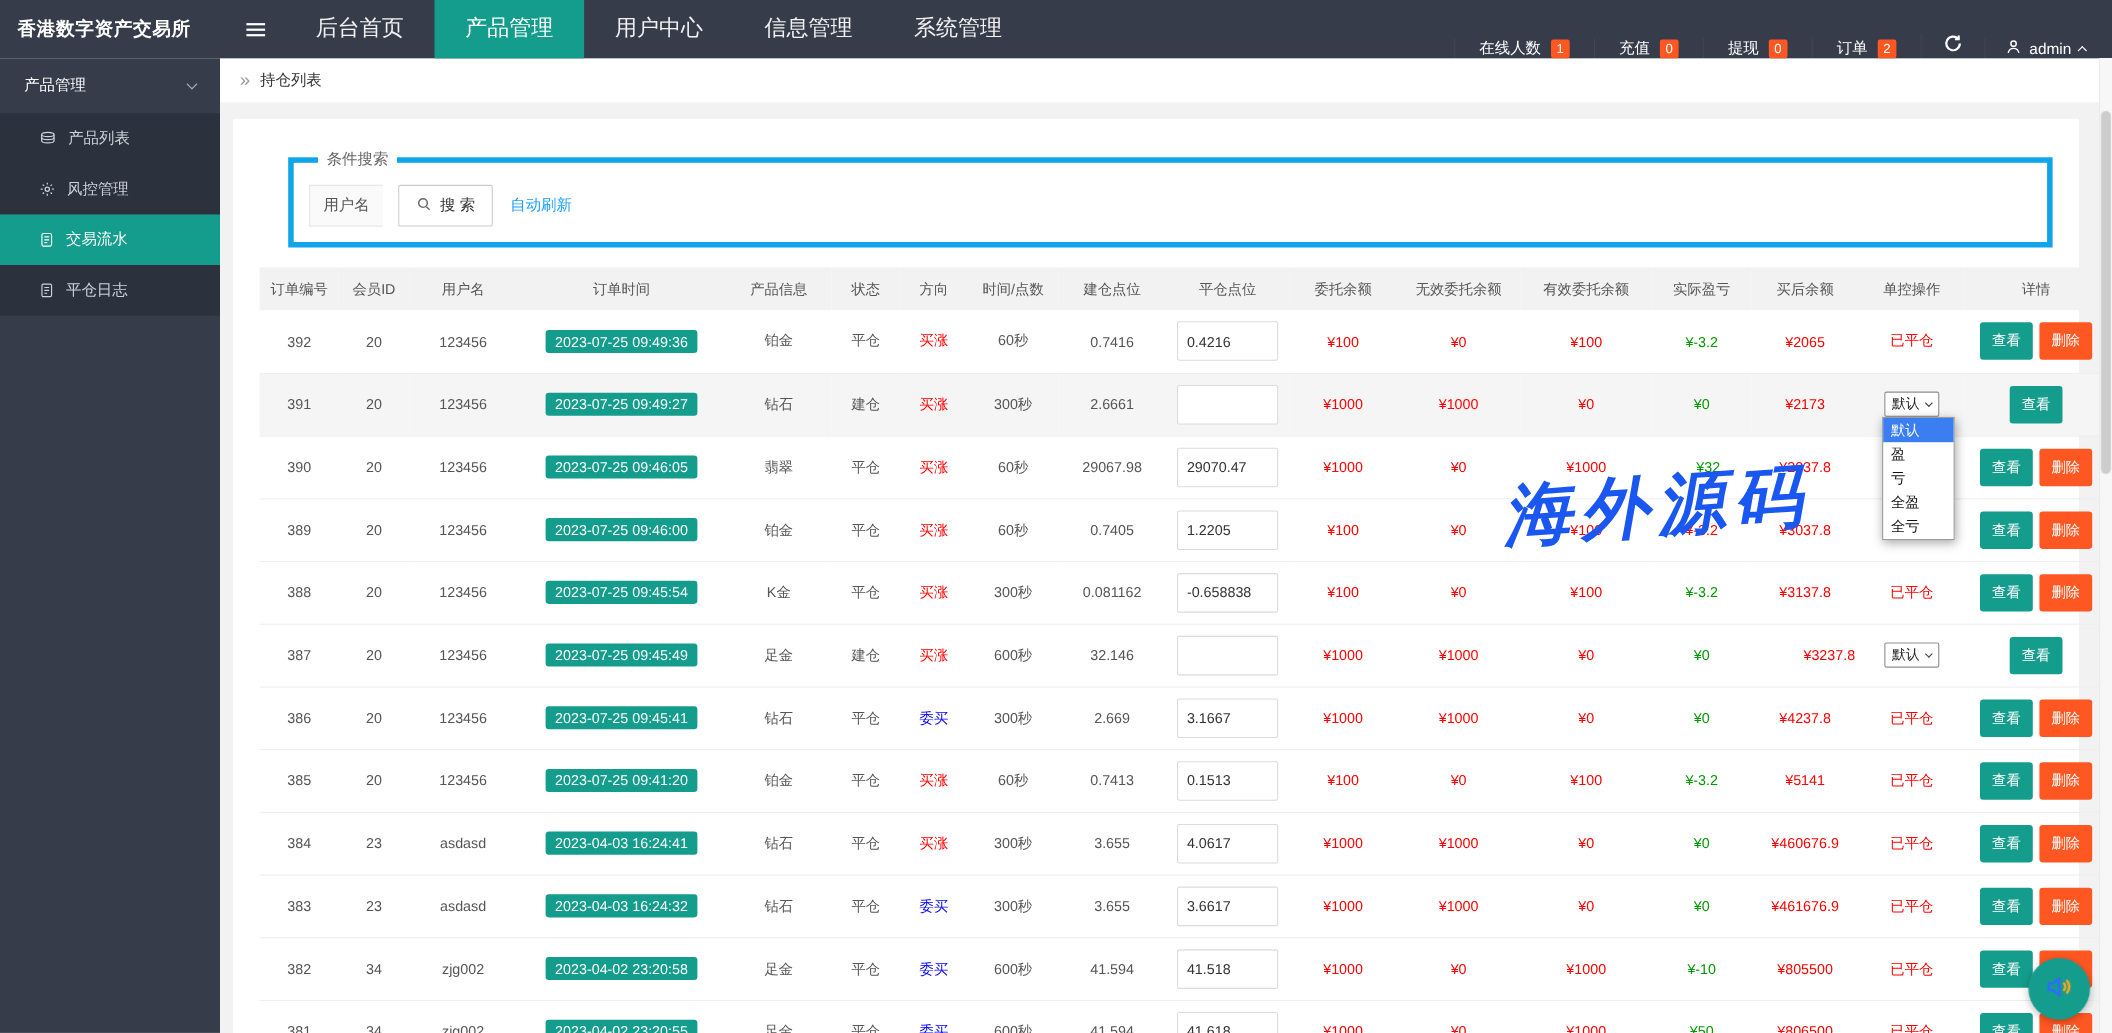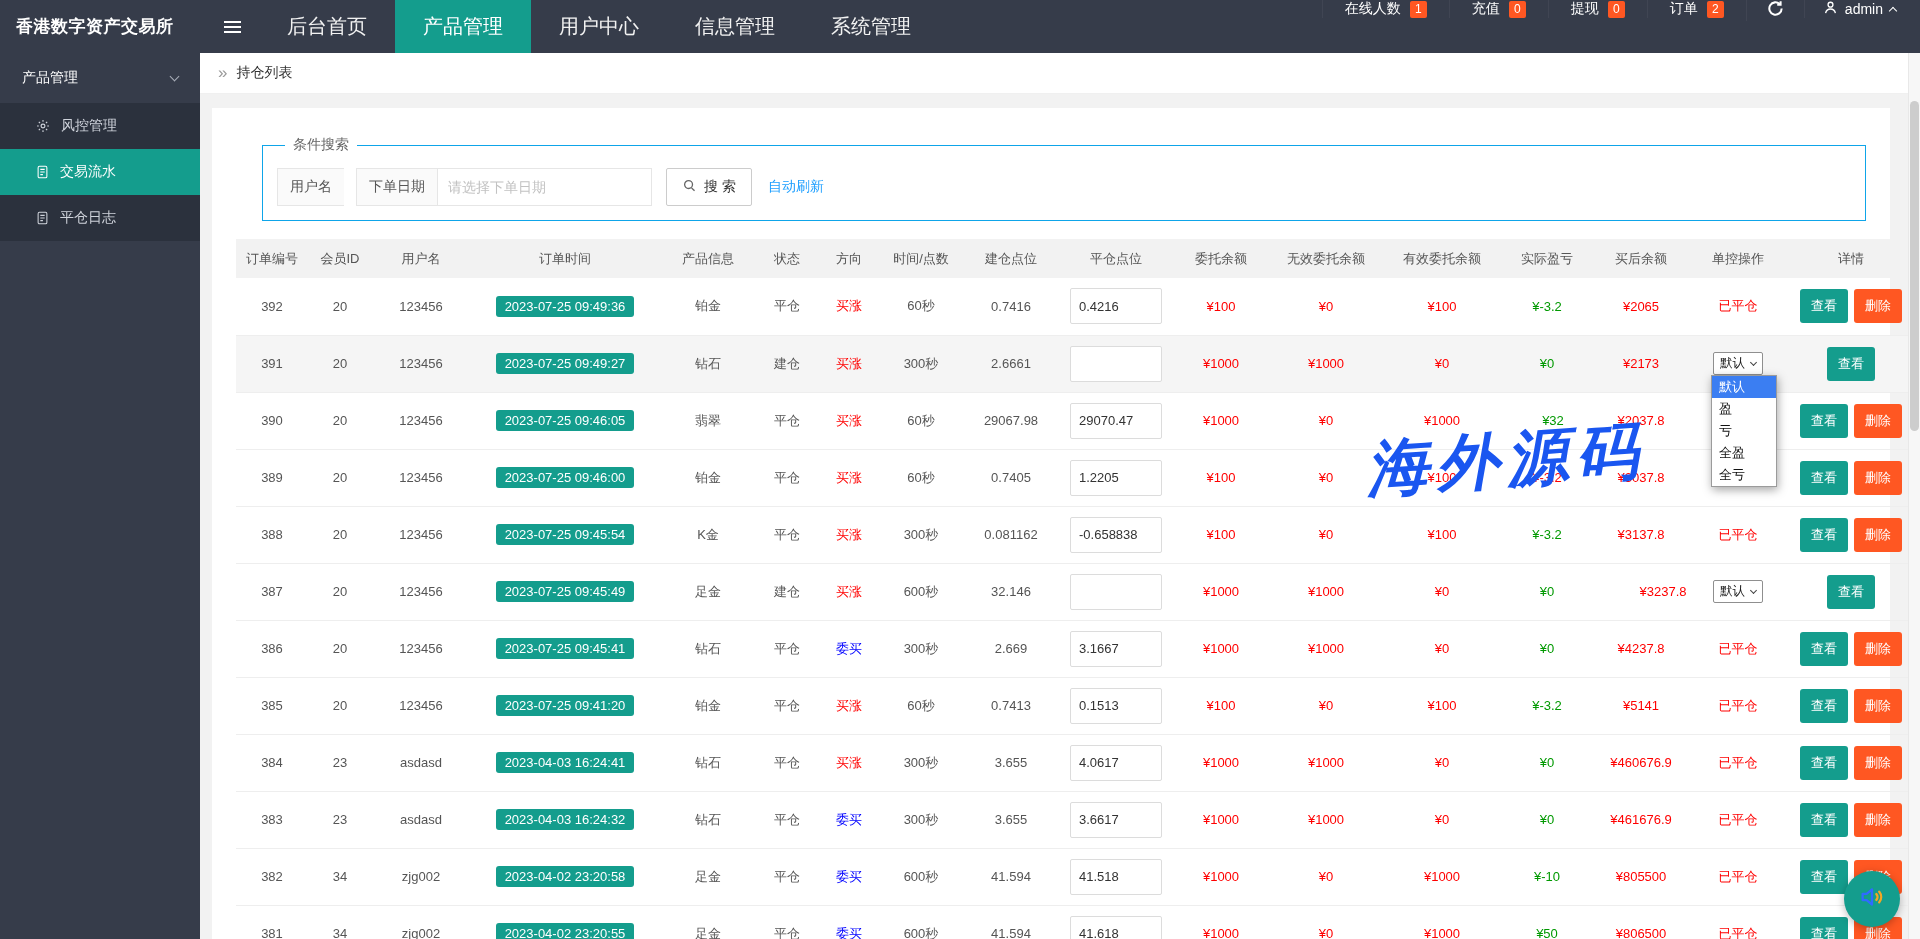--- a/index.html
+++ b/index.html
@@ -10,21 +10,21 @@
 
   
   .navbar{position:fixed;top:0;left:0;width:1920px;height:53px;background:#363c4a;
     display:flex;align-items:stretch;z-index:30;color:#fff}
   .brand{width:205px;line-height:53px;padding-left:16px;font-size:17px;font-weight:bold;letter-spacing:.5px;white-space:nowrap}
   .hamburger{width:54px;display:flex;flex-direction:column;justify-content:center;align-items:center;gap:3px;cursor:pointer}
   .hamburger span{display:block;width:17px;height:2px;background:#fff}
   .nav-menu{display:flex}
   .nav-item{padding:0 28px;line-height:53px;font-size:20px;color:#f2f2f2;cursor:pointer;white-space:nowrap}
   .nav-item.active{background:var(--teal);color:#fff}
-  .nav-right{margin-left:auto;display:flex;align-items:flex-start}
+  .nav-right{margin-left:auto;display:flex;align-items:flex-end}
   .nav-stat{display:flex;align-items:center;gap:9px;padding:0 22px;border-left:1px solid rgba(255,255,255,.05);cursor:pointer}
   .stat-label{font-size:14px}
   .stat-badge{background:var(--orange);color:#fff;font-size:12px;line-height:17px;padding:0 5px;border-radius:2px;min-width:17px;text-align:center}
   .nav-refresh{padding:0 20px;display:flex;align-items:center;border-left:1px solid rgba(255,255,255,.05);cursor:pointer}
   .nav-user{display:flex;align-items:center;gap:7px;padding:0 24px 0 18px;border-left:1px solid rgba(255,255,255,.05);font-size:14px;cursor:pointer}
   .chev{display:inline-block;width:6px;height:6px;border-right:1.6px solid currentColor;border-bottom:1.6px solid currentColor}
   .chev-up{transform:rotate(-135deg);margin-top:4px}
   .chev-down{transform:rotate(45deg);margin-top:-3px}
 
   
@@ -39,21 +39,21 @@
 
   
   .crumbbar{position:fixed;top:53px;left:200px;right:0;height:41px;background:#fff;
     display:flex;align-items:center;padding-left:18px;gap:9px;z-index:10;border-bottom:1px solid #f0f0f0}
   .crumb-sep{color:#999;font-size:17px}
   .crumb-title{color:#333;font-size:14px}
 
   
   .content{position:fixed;top:94px;left:200px;right:0;bottom:0;background:#f2f2f2;padding:14px 30px 0 12px}
   .card{background:#fff;height:110%;padding:22px 24px 0;position:relative}
-  fieldset{border:1px solid #0ea5e9;margin:6px 0 0 26px;padding:6px 14px 14px}
+  fieldset{border:5px solid #0ea5e9;margin:6px 0 0 26px;padding:6px 14px 14px}
   legend{font-size:14px;color:#666;padding:0 8px;margin-left:8px}
   .form-row{display:flex;align-items:center;margin-top:8px}
   .input-group{display:flex;margin-right:12px}
   .addon{display:flex;align-items:center;padding:0 12px;height:38px;background:#fafafa;
     border:1px solid #e6e6e6;border-right:none;font-size:14px;color:#555;white-space:nowrap}
   .inp{width:200px;height:38px;border:1px solid #e6e6e6;padding:0 10px;font-size:14px;color:#333;outline:none}
   .inp::placeholder{color:#c2c2c2}
   .inp.date{width:215px}
   .search-btn{display:flex;align-items:center;gap:7px;height:38px;padding:0 15px;background:#fff;
     border:1px solid #ccc;border-radius:2px;font-size:14px;color:#333;cursor:pointer;margin-left:2px}
@@ -145,20 +145,30 @@
 </header>
 
 <aside class="sidebar">
   <div>
       <div class="side-group">
         <span>产品管理</span>
         <span class="chev chev-down"></span>
       </div>
       <div class="side-item">
         <span class="side-icon">
+          <svg width="15" height="14" viewBox="0 0 16 14">
+            <ellipse cx="8" cy="3" rx="6" ry="2.1" fill="none" stroke="currentColor" stroke-width="1.2"></ellipse>
+            <path d="M2 3v3c0 1.2 2.7 2.1 6 2.1S14 7.2 14 6V3" fill="none" stroke="currentColor" stroke-width="1.2"></path>
+            <path d="M2 6v3c0 1.2 2.7 2.1 6 2.1S14 10.2 14 9V6" fill="none" stroke="currentColor" stroke-width="1.2"></path>
+          </svg>
+        </span>
+        <span>产品列表</span>
+      </div>
+      <div class="side-item">
+        <span class="side-icon">
           <svg width="14" height="14" viewBox="0 0 16 16">
             <circle cx="8" cy="8" r="2.2" fill="none" stroke="currentColor" stroke-width="1.3"></circle>
             <path d="M8 1.2v2M8 12.8v2M1.2 8h2M12.8 8h2M3.2 3.2l1.4 1.4M11.4 11.4l1.4 1.4M12.8 3.2l-1.4 1.4M4.6 11.4l-1.4 1.4" stroke="currentColor" stroke-width="1.3"></path>
           </svg>
         </span>
         <span>风控管理</span>
       </div>
       <div class="side-item active">
         <span class="side-icon">
           <svg width="13" height="14" viewBox="0 0 14 16">
@@ -185,24 +195,20 @@
   <span class="crumb-title">持仓列表</span>
 </div>
 
 <main class="content">
   <div class="card">
     <fieldset>
       <legend>条件搜索</legend>
       <div class="form-row">
         <div class="input-group">
           <span class="addon">用户名</span>
-        </div>
-        <div class="input-group">
-          <span class="addon">下单日期</span>
-          <input class="inp date" type="text" placeholder="请选择下单日期" style="">
         </div>
         <button class="search-btn">
           <span><svg width="15" height="15" viewBox="0 0 16 16">
                 <circle cx="7" cy="7" r="4.2" fill="none" stroke="#666" stroke-width="1.4"></circle>
                 <path d="M10.2 10.6l3.2 3" stroke="#666" stroke-width="1.4"></path>
               </svg></span>
           <span>搜 索</span>
         </button>
         <a class="auto-refresh">自动刷新</a>
       </div>

